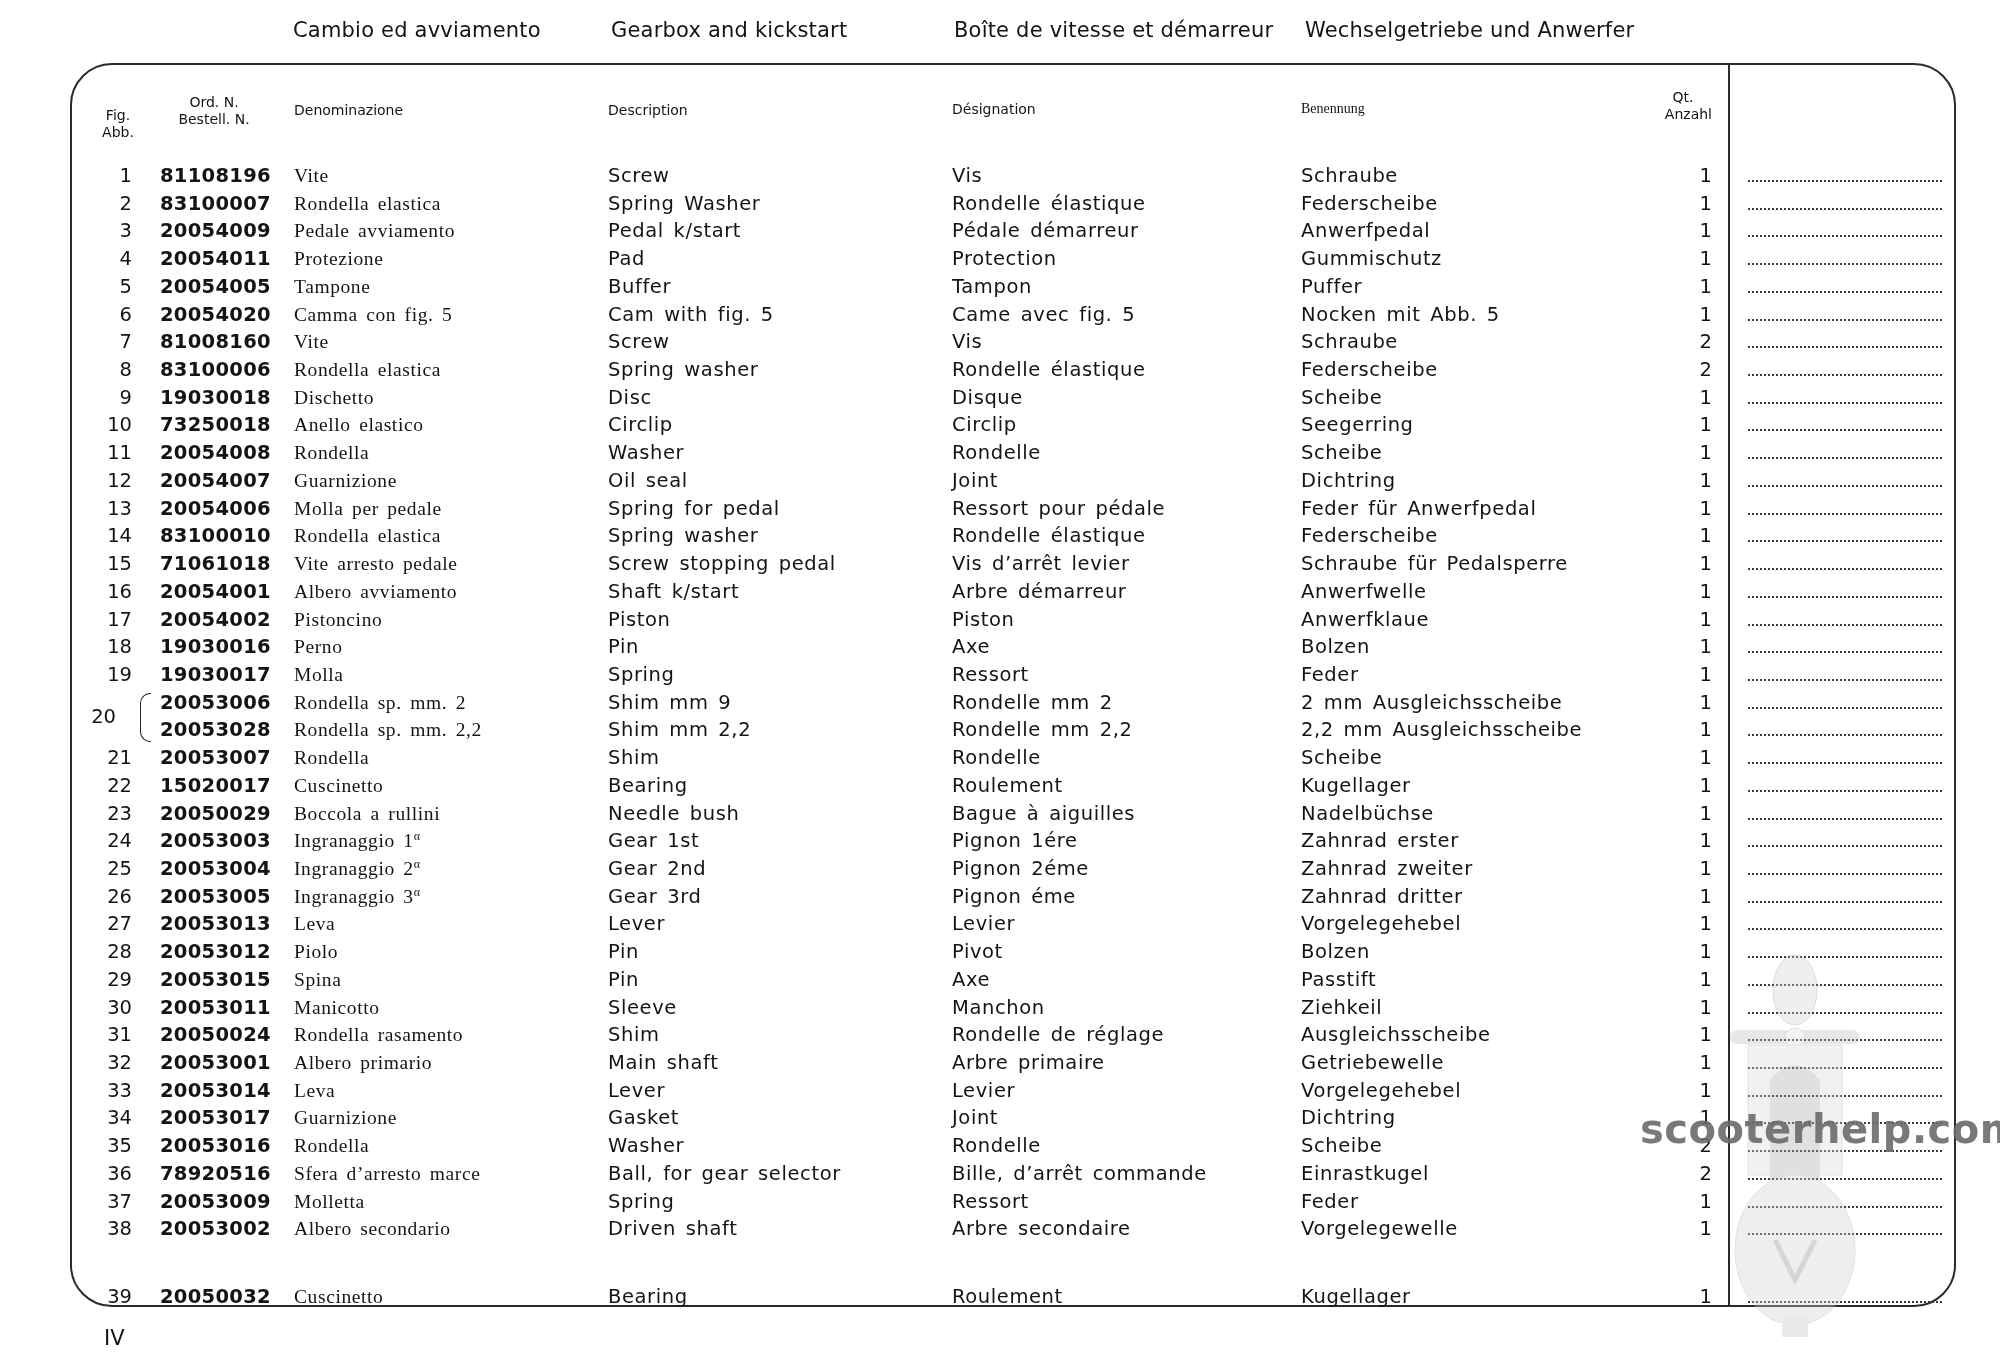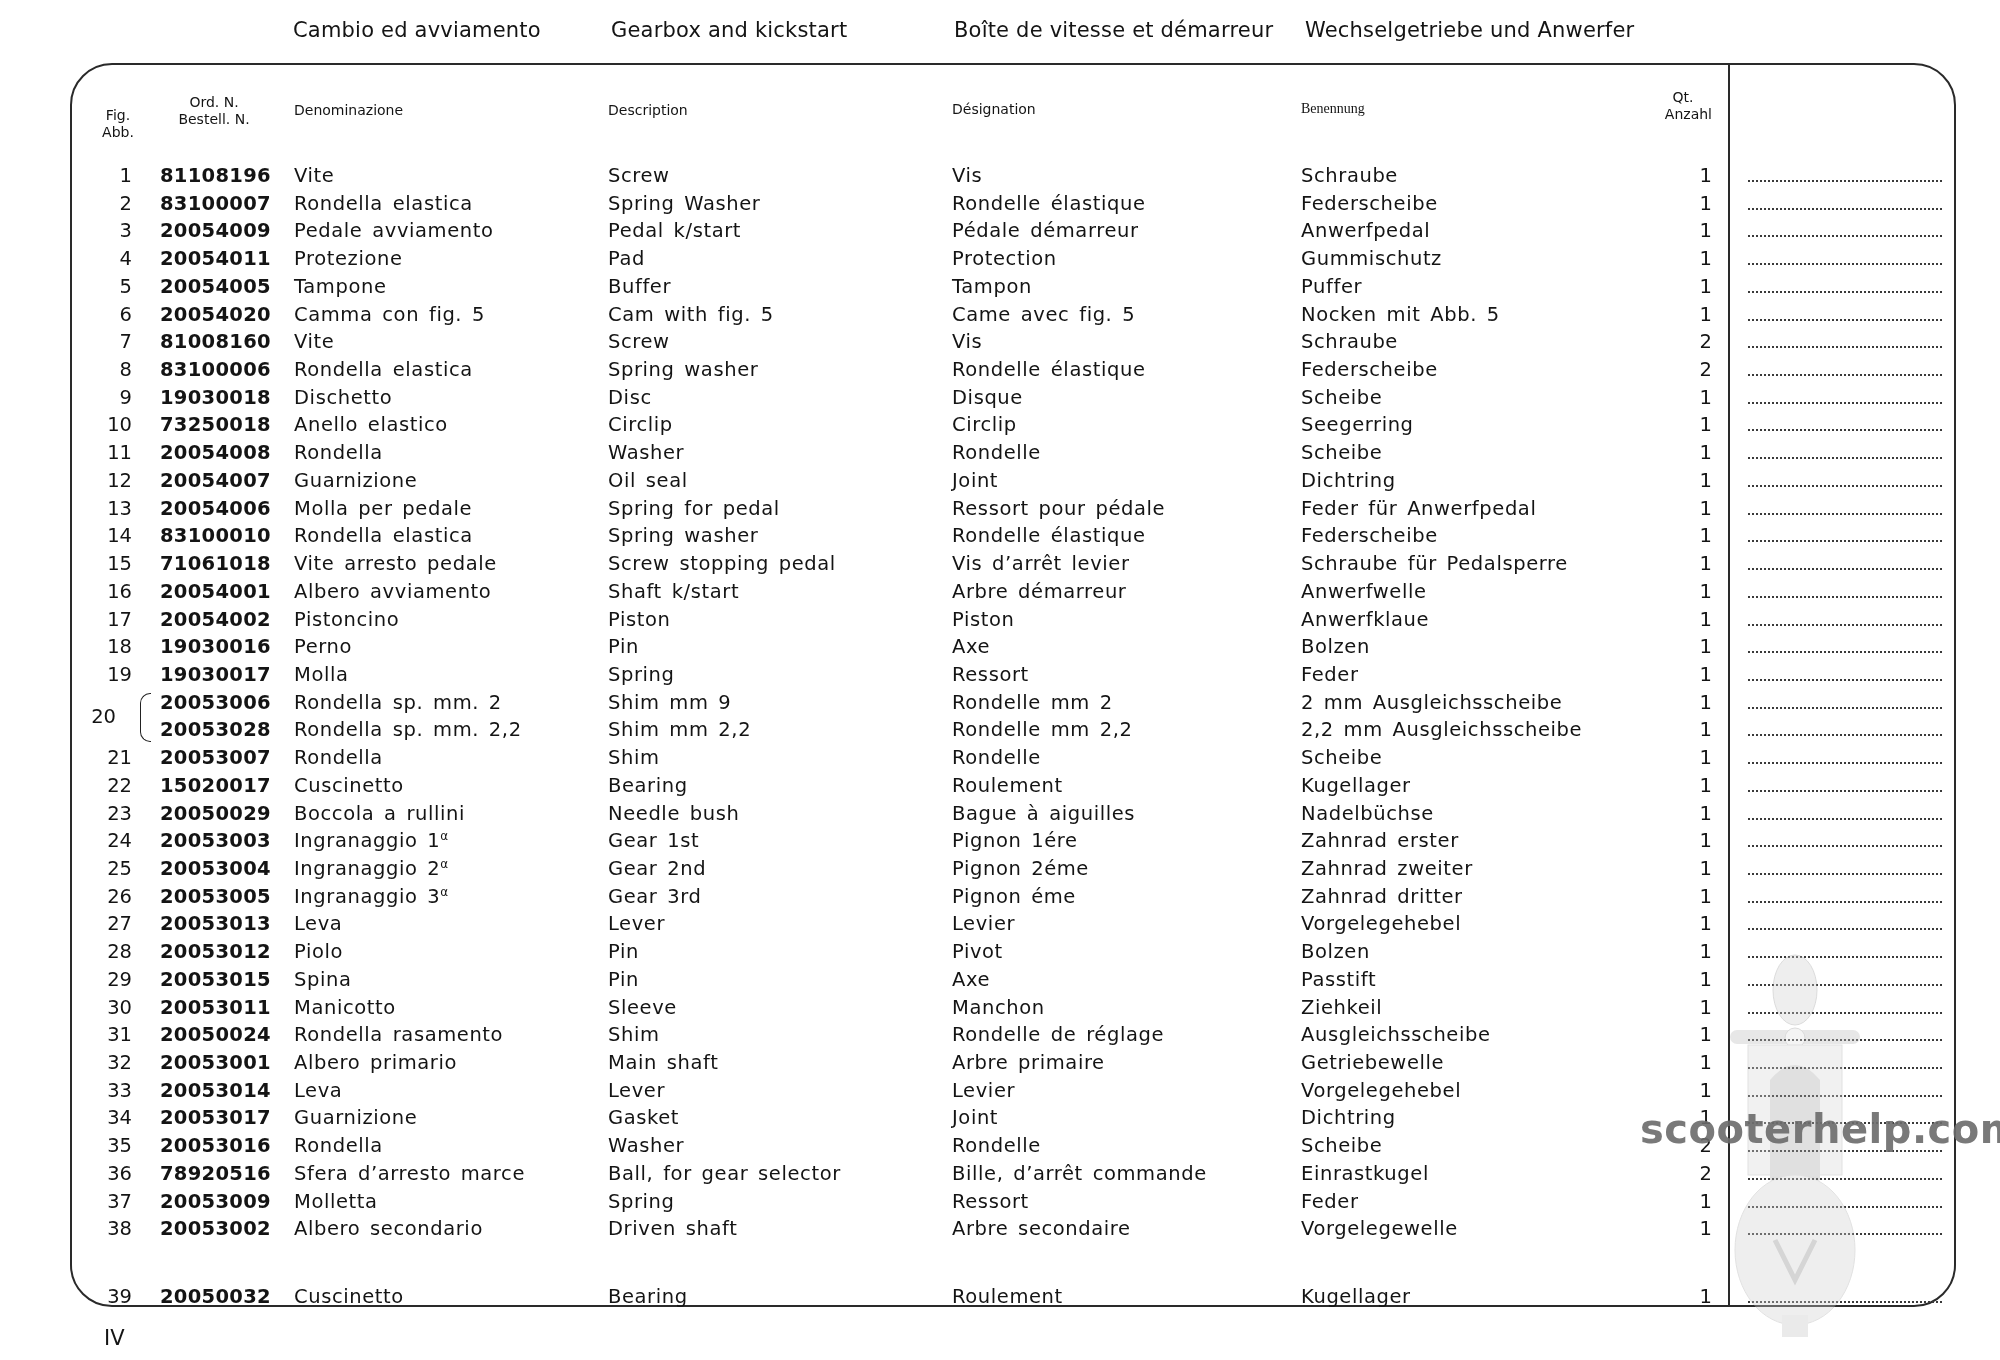--- a/index.html
+++ b/index.html
@@ -9,21 +9,21 @@
   .frame { position: absolute; left: 70px; top: 63px; width: 1886px; height: 1244px;
            border: 2px solid #2a2a2a; border-radius: 42px 42px 42px 42px; box-sizing: border-box; }
   .vsep { position: absolute; left: 1728px; top: 64px; width: 2px; height: 1243px; background: #2a2a2a; }
   .hdr { position: absolute; font-size: 14px; line-height: 17px; white-space: nowrap; }
   .hdr.center { text-align: center; }
   .hdr.right { text-align: right; }
   .rows { position: absolute; left: 0; top: 0; width: 2000px; }
   .row { position: absolute; left: 0; width: 2000px; height: 28px; font-size: 19.5px; line-height: 28px; white-space: nowrap; }
   .c-fig { position: absolute; width: 60px; left: 72px; text-align: right; }
   .c-ord { position: absolute; left: 160px; font-weight: bold; letter-spacing: 0.3px; }
-  .c-it { position: absolute; left: 294px; letter-spacing: 0.6px; word-spacing: 3px; }
+  .c-it { position: absolute; left: 294px; letter-spacing: 0.6px; word-spacing: 3px; font-family: Liberation Serif, serif; }
   .c-en { position: absolute; left: 608px; letter-spacing: 0.6px; word-spacing: 3px; }
   .c-fr { position: absolute; left: 952px; letter-spacing: 0.6px; word-spacing: 3px; }
   .c-de { position: absolute; left: 1301px; letter-spacing: 0.6px; word-spacing: 3px; }
   .c-qt { position: absolute; width: 40px; left: 1672px; text-align: right; }
   .c-note { position: absolute; left: 1748px; width: 194px; top: 18px; height: 0;
             border-bottom: 2px dotted #3a3a3a; }
   .brace { position: absolute; left: 140px; width: 10px; border: 1.5px solid #222; border-right: none;
            border-radius: 10px 0 0 10px; }
   .sup { font-size: 12px; vertical-align: super; line-height: 0; }
   .pagenum { position: absolute; left: 104px; top: 1326px; font-size: 21px; }

